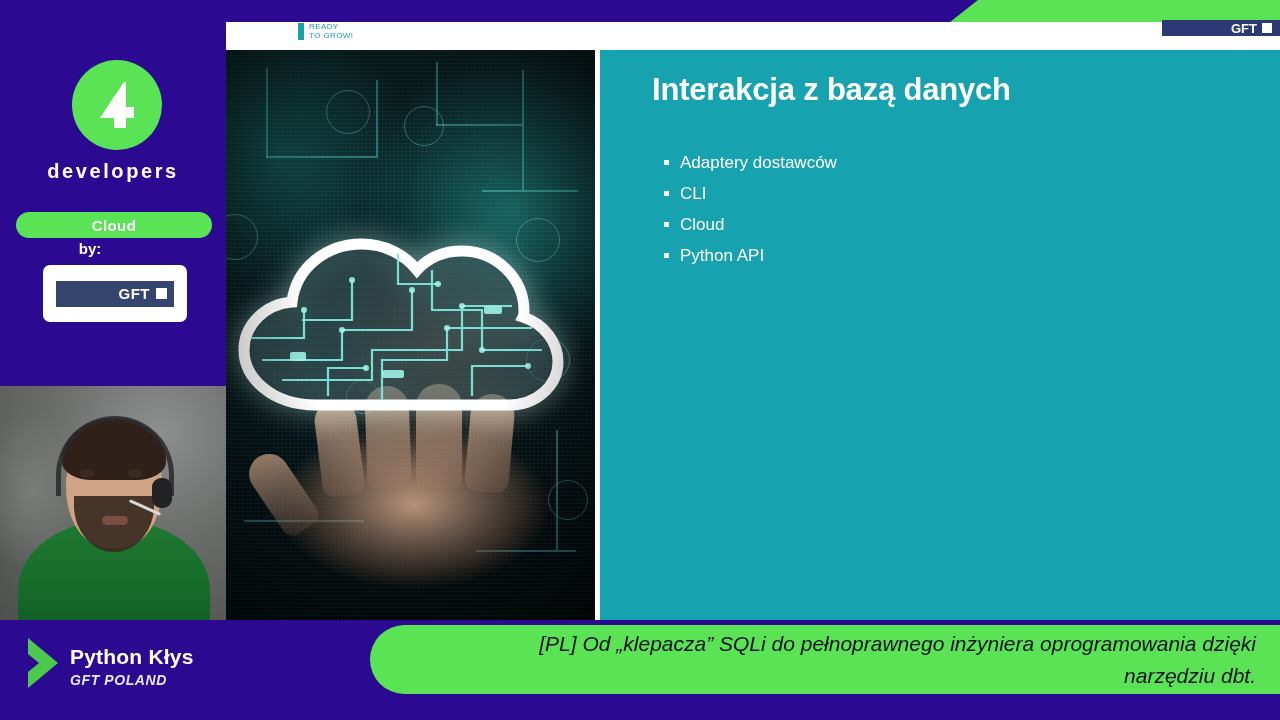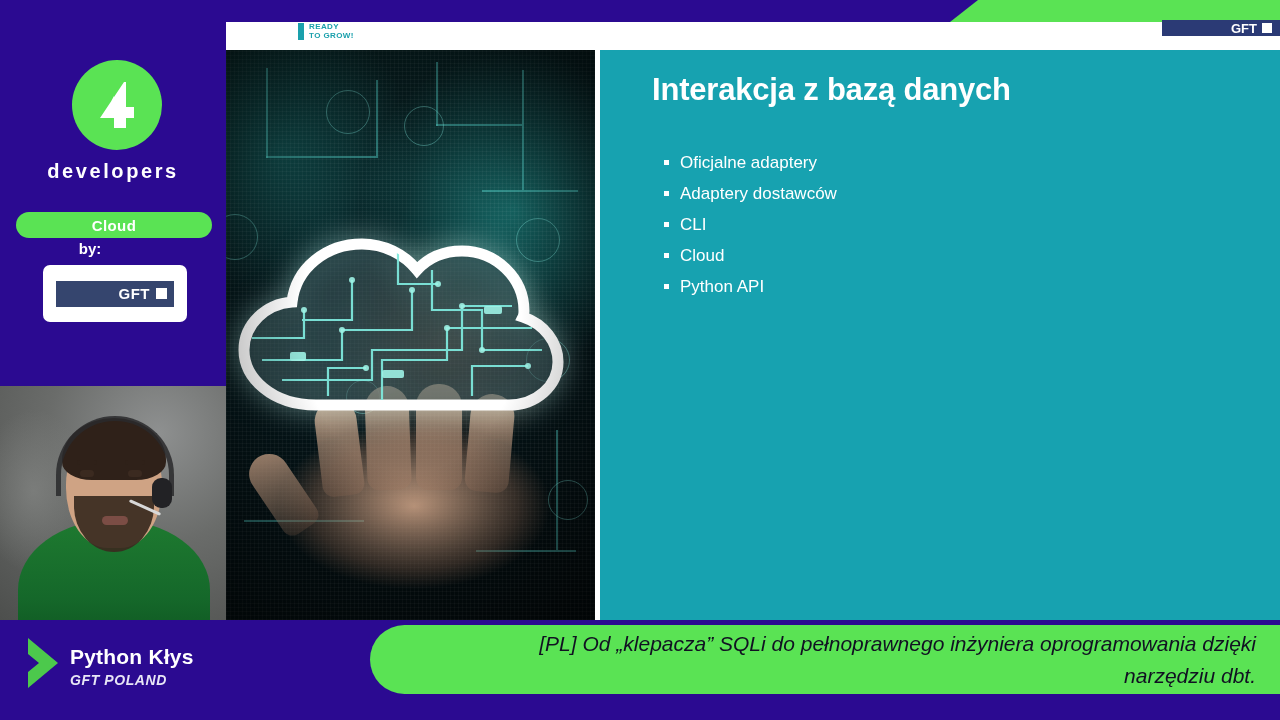--- a/index.html
+++ b/index.html
@@ -194,21 +194,21 @@
     clip-path: polygon(28px 0, 100% 0, 100% 100%, 0 100%);
   }
   #ready-mark {
     position: absolute; left: 72px; top: 22px;
     display: flex; align-items: flex-start; gap: 5px;
   }
   #ready-mark .bar {
     width: 6px; height: 17px; background: #1aa0ac; margin-top: 1px;
   }
   #ready-mark .txt {
-    color: #1aa0ac; font-size: 8px; font-weight: bold;
+    color: #1aa0ac; font-size: 8px; font-weight: normal;
     line-height: 9px; letter-spacing: .4px; white-space: pre-line;
   }
   #gft-topright {
     position: absolute; right: 0; top: 20px;
     width: 118px; height: 16px;
     background: #2b3a75;
     display: flex; align-items: center; justify-content: flex-end;
     padding-right: 8px; gap: 5px;
     overflow: hidden;
   }
@@ -482,24 +482,20 @@
 
       <div id="pic-vignette"></div>
     </div>
 
     <div id="content-panel">
       <div id="slide-title">Interakcja z bazą danych</div>
 
       <div id="bullet-list">
 
 
-        <div class="b2">
-          <span class="sq"></span>
-          <span class="tx">Oficjalne adaptery</span>
-        </div>
 
         <div class="b2">
           <span class="sq"></span>
           <span class="tx">Adaptery dostawców</span>
         </div>
 
 
 
         <div class="b2">
           <span class="sq"></span>

